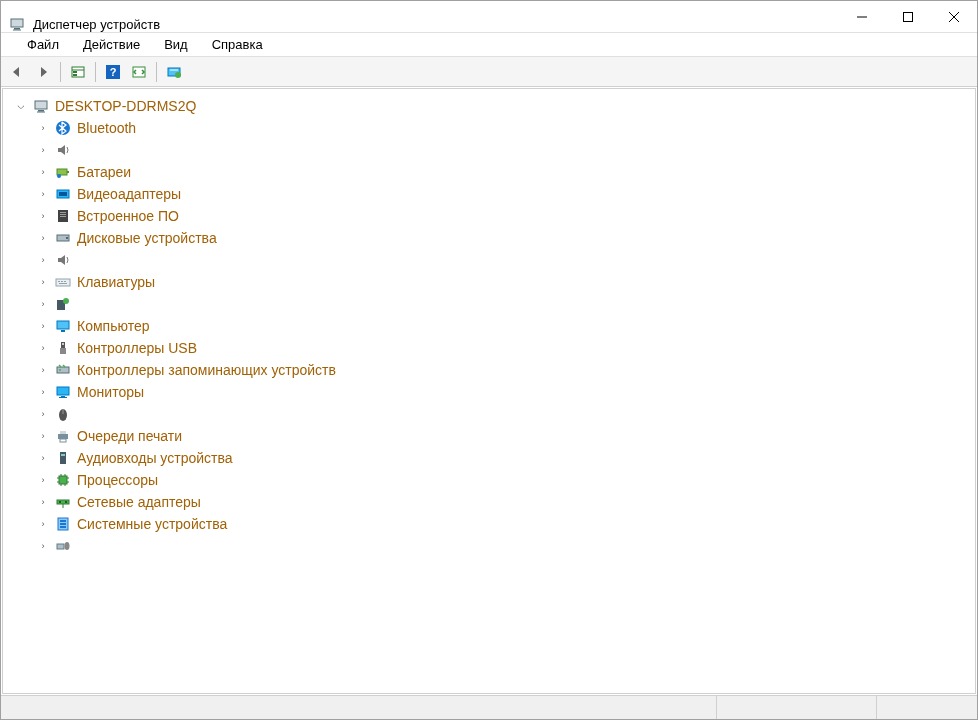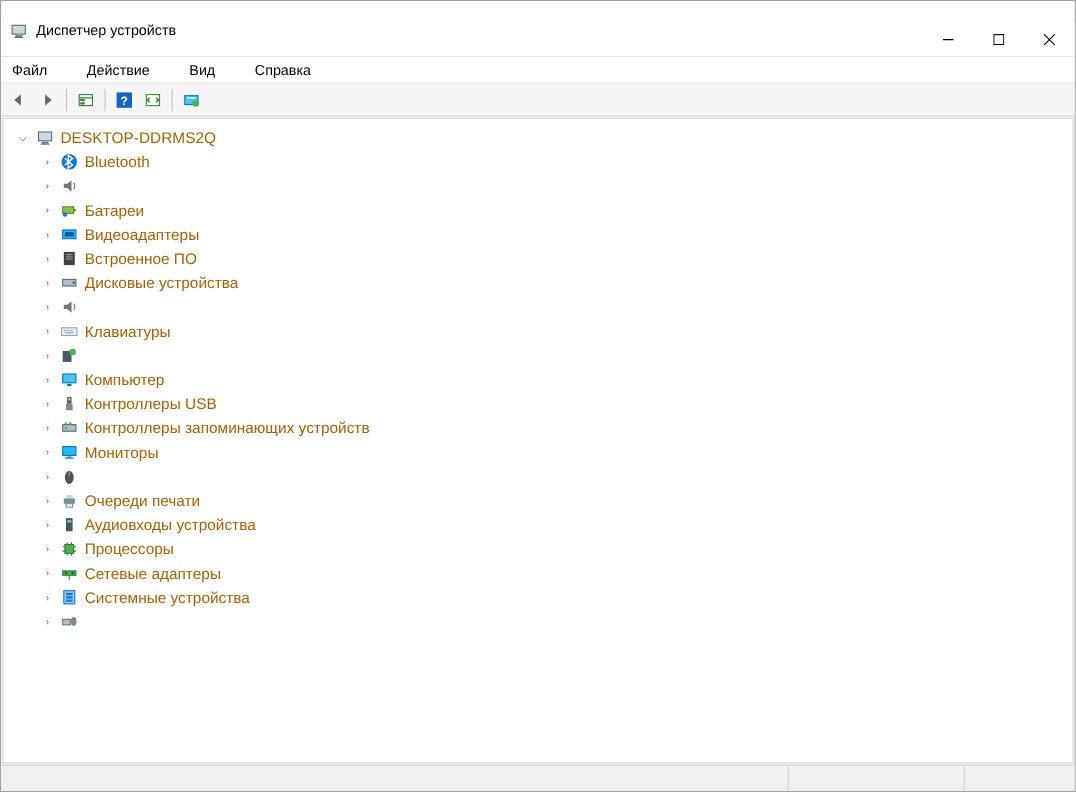--- a/index.html
+++ b/index.html
@@ -11,24 +11,23 @@
     height: 720px;
     overflow: hidden;
     border: 1px solid #a0a0a0;
     display: flex;
     flex-direction: column;
   }
   .titlebar {
     height: 32px;
     background: #fff;
     display: flex;
-    align-items: flex-start;
+    align-items: flex-end;
     padding-left: 8px;
     border-bottom: 1px solid #e0e0e0;
-    margin-top: 19px;
   }
   .titlebar .app-icon {
     width: 16px; height: 16px;
     margin-right: 8px;
   }
   .titlebar .title {
     font-size: 13px;
     color: #000;
     flex: 1;
   }
@@ -44,24 +43,24 @@
     justify-content: center;
     color: #000;
     cursor: pointer;
   }
   .window-btn svg { width: 10px; height: 10px; }
 
   .menubar {
     height: 24px;
     display: flex;
     align-items: center;
-    padding: 0 0;
+    padding: 0 16px;
     background: #fff;
     border-bottom: 1px solid #e0e0e0;
-    gap: 16px;
+    gap: 4px;
   }
   .menu-item {
     padding: 3px 10px;
     font-size: 13px;
     cursor: pointer;
   }
 
   .toolbar {
     height: 30px;
     background: #f5f5f5;

